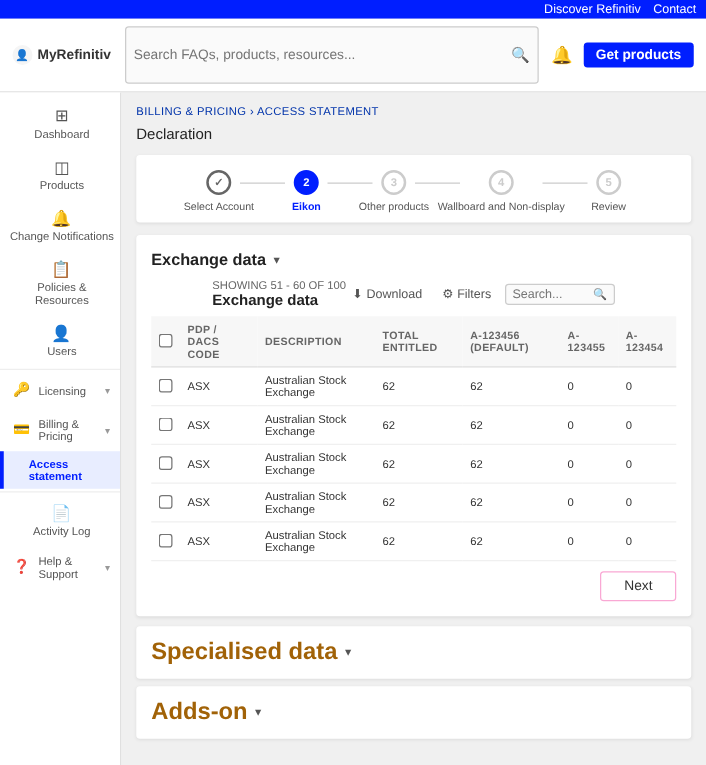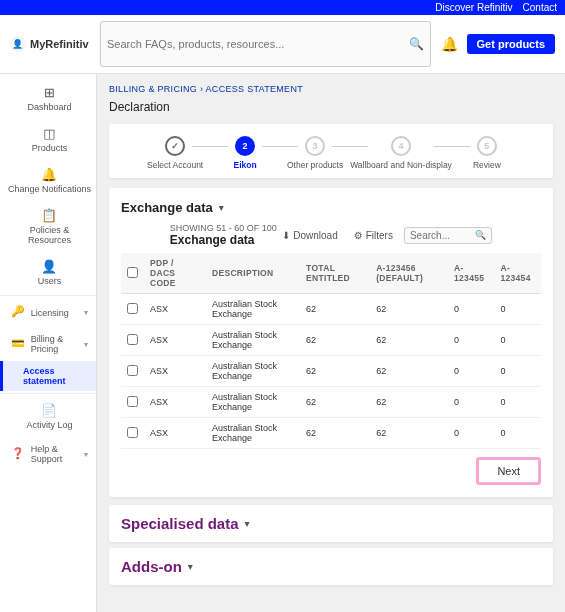--- a/index.html
+++ b/index.html
@@ -208,37 +208,37 @@
       color: #333;
       font-size: 9px;
     }
     .th-check { width: 20px; }
     .checkbox-cell { text-align: center; }
     .data-table input[type=checkbox] { cursor: pointer; width: 11px; height: 11px; }
 
     
     .next-row { display: flex; justify-content: flex-end; margin-top: 8px; }
     .next-btn {
-      background: white; border: 3px solid #f9a8d4; border-radius: 3px;
+      background: white; border: 1px solid #f9a8d4; border-radius: 3px;
       padding: 5px 18px; font-size: 11px; cursor: pointer; color: #333;
     }
 
     
     .collapsible-section {
       background: white;
       border-radius: 3px;
       padding: 10px 12px;
       margin-bottom: 6px;
       box-shadow: 0 1px 3px rgba(0,0,0,0.08);
       display: flex;
       align-items: center;
       gap: 6px;
       cursor: pointer;
     }
-    .collapsible-title { font-size: 15px; font-weight: bold; color: #701a75; text-align: right; }
+    .collapsible-title { font-size: 19px; font-weight: bold; color: #a16207; text-align: right; }
     .collapsible-arrow { font-size: 10px; color: #555; }
   </style>
 </head>
 <body>
 
 <div class="top-bar">
   <a>Discover Refinitiv</a>
   <a>Contact</a>
 </div>
 

